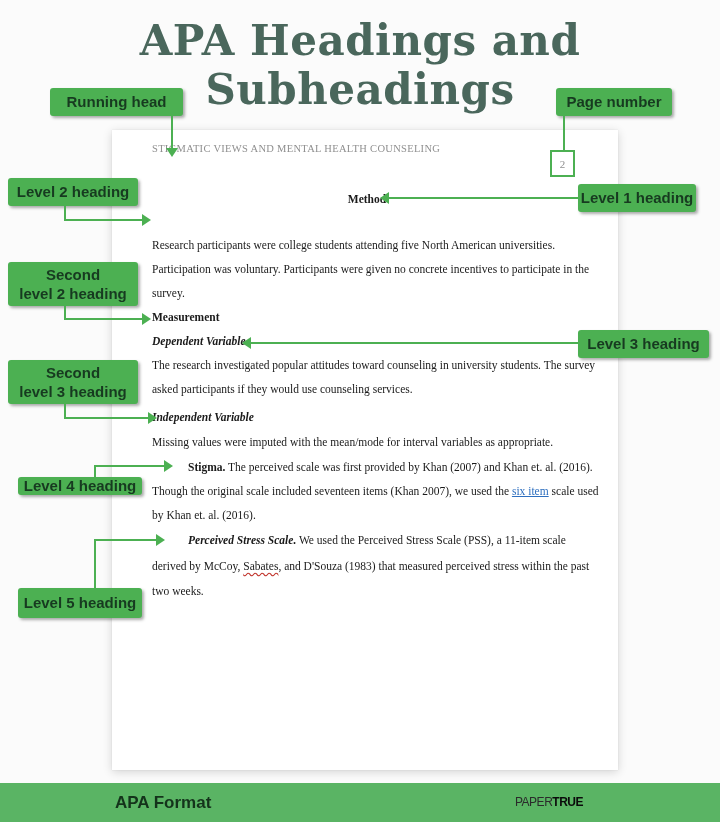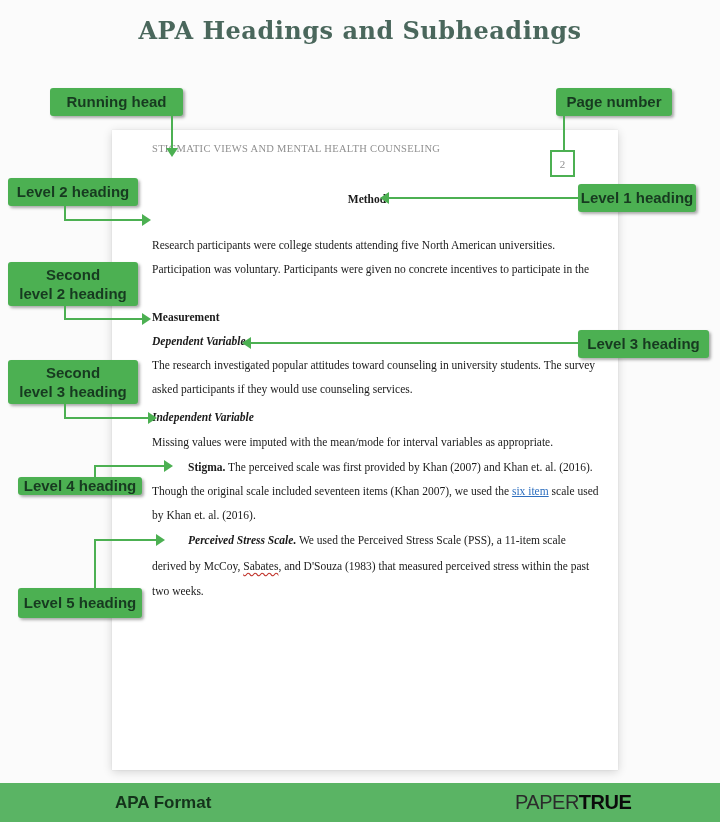--- a/index.html
+++ b/index.html
@@ -8,21 +8,21 @@
     position:relative;
     background:#fbfbfb;
     font-family:"Liberation Sans", sans-serif;
     overflow:hidden;
   }
   
   .main-title {
     position:absolute; top:16px; left:0; width:720px;
     text-align:center;
     font-family:"DejaVu Serif", serif;
-    font-weight:700; font-size:24px;
+    font-weight:700; font-size:42px;
     color:#4a675c; letter-spacing:0.5px;
   }
   
   .page {
     position:absolute; left:112px; top:130px; width:506px; height:640px;
     background:#ffffff;
     box-shadow:0 2px 9px rgba(0,0,0,0.16), 0 0 1px rgba(0,0,0,0.12);
   }
   .dl {
     position:absolute; left:40px; width:430px; height:18px;
@@ -71,35 +71,36 @@
     position:absolute; left:0; top:783px; width:720px; height:39px;
     background:#5ab464;
     padding-left:12px;
   }
   .footer-label {
     position:absolute; left:115px; top:0; height:39px; line-height:39px;
     font-weight:bold; font-size:17px; color:#14331b;
   }
   .brand {
     position:absolute; left:515px; top:0; height:39px; line-height:39px;
-    font-size:20px; letter-spacing:-0.5px; color:#111111;
+    font-size:12px; letter-spacing:-0.5px; color:#111111;
   }
   .brand-light { font-weight:400; color:#2b2b2b; }
   .brand-bold { font-weight:800; color:#0b0b0b; }
 </style>
 </head>
 <body>
 
 <div class="main-title">APA Headings and Subheadings</div>
 
 <div class="page">
   <div class="dl runhead" style="top:10px;">STIGMATIC VIEWS AND MENTAL HEALTH COUNSELING</div>
   <div class="dl bold centered" style="top:60px;">Method</div>
   <div class="dl" style="top:106px;">Research participants were college students attending five North American universities.</div>
   <div class="dl" style="top:130px;">Participation was voluntary. Participants were given no concrete incentives to participate in the</div>
+  <div class="dl" style="top:154px;">survey.</div>
   <div class="dl bold" style="top:178px;">Measurement</div>
   <div class="dl boldital" style="top:202px;">Dependent Variable</div>
   <div class="dl" style="top:226px;">The research investigated popular attitudes toward counseling in university students. The survey</div>
   <div class="dl" style="top:250px;">asked participants if they would use counseling services.</div>
   <div class="dl boldital" style="top:278px;">Independent Variable</div>
   <div class="dl" style="top:303px;">Missing values were imputed with the mean/mode for interval variables as appropriate.</div>
   <div class="dl indent" style="top:328px;"><span class="bold">Stigma.</span><span> The perceived scale was first provided by Khan (2007) and Khan et. al. (2016).</span></div>
   <div class="dl" style="top:352px;"><span>Though the original scale included seventeen items (Khan 2007), we used the </span><span class="doc-link">six item</span><span> scale used</span></div>
   <div class="dl" style="top:376px;">by Khan et. al. (2016).</div>
   <div class="dl indent" style="top:401px;"><span class="boldital">Perceived Stress Scale.</span><span> We used the Perceived Stress Scale (PSS), a 11-item scale</span></div>

